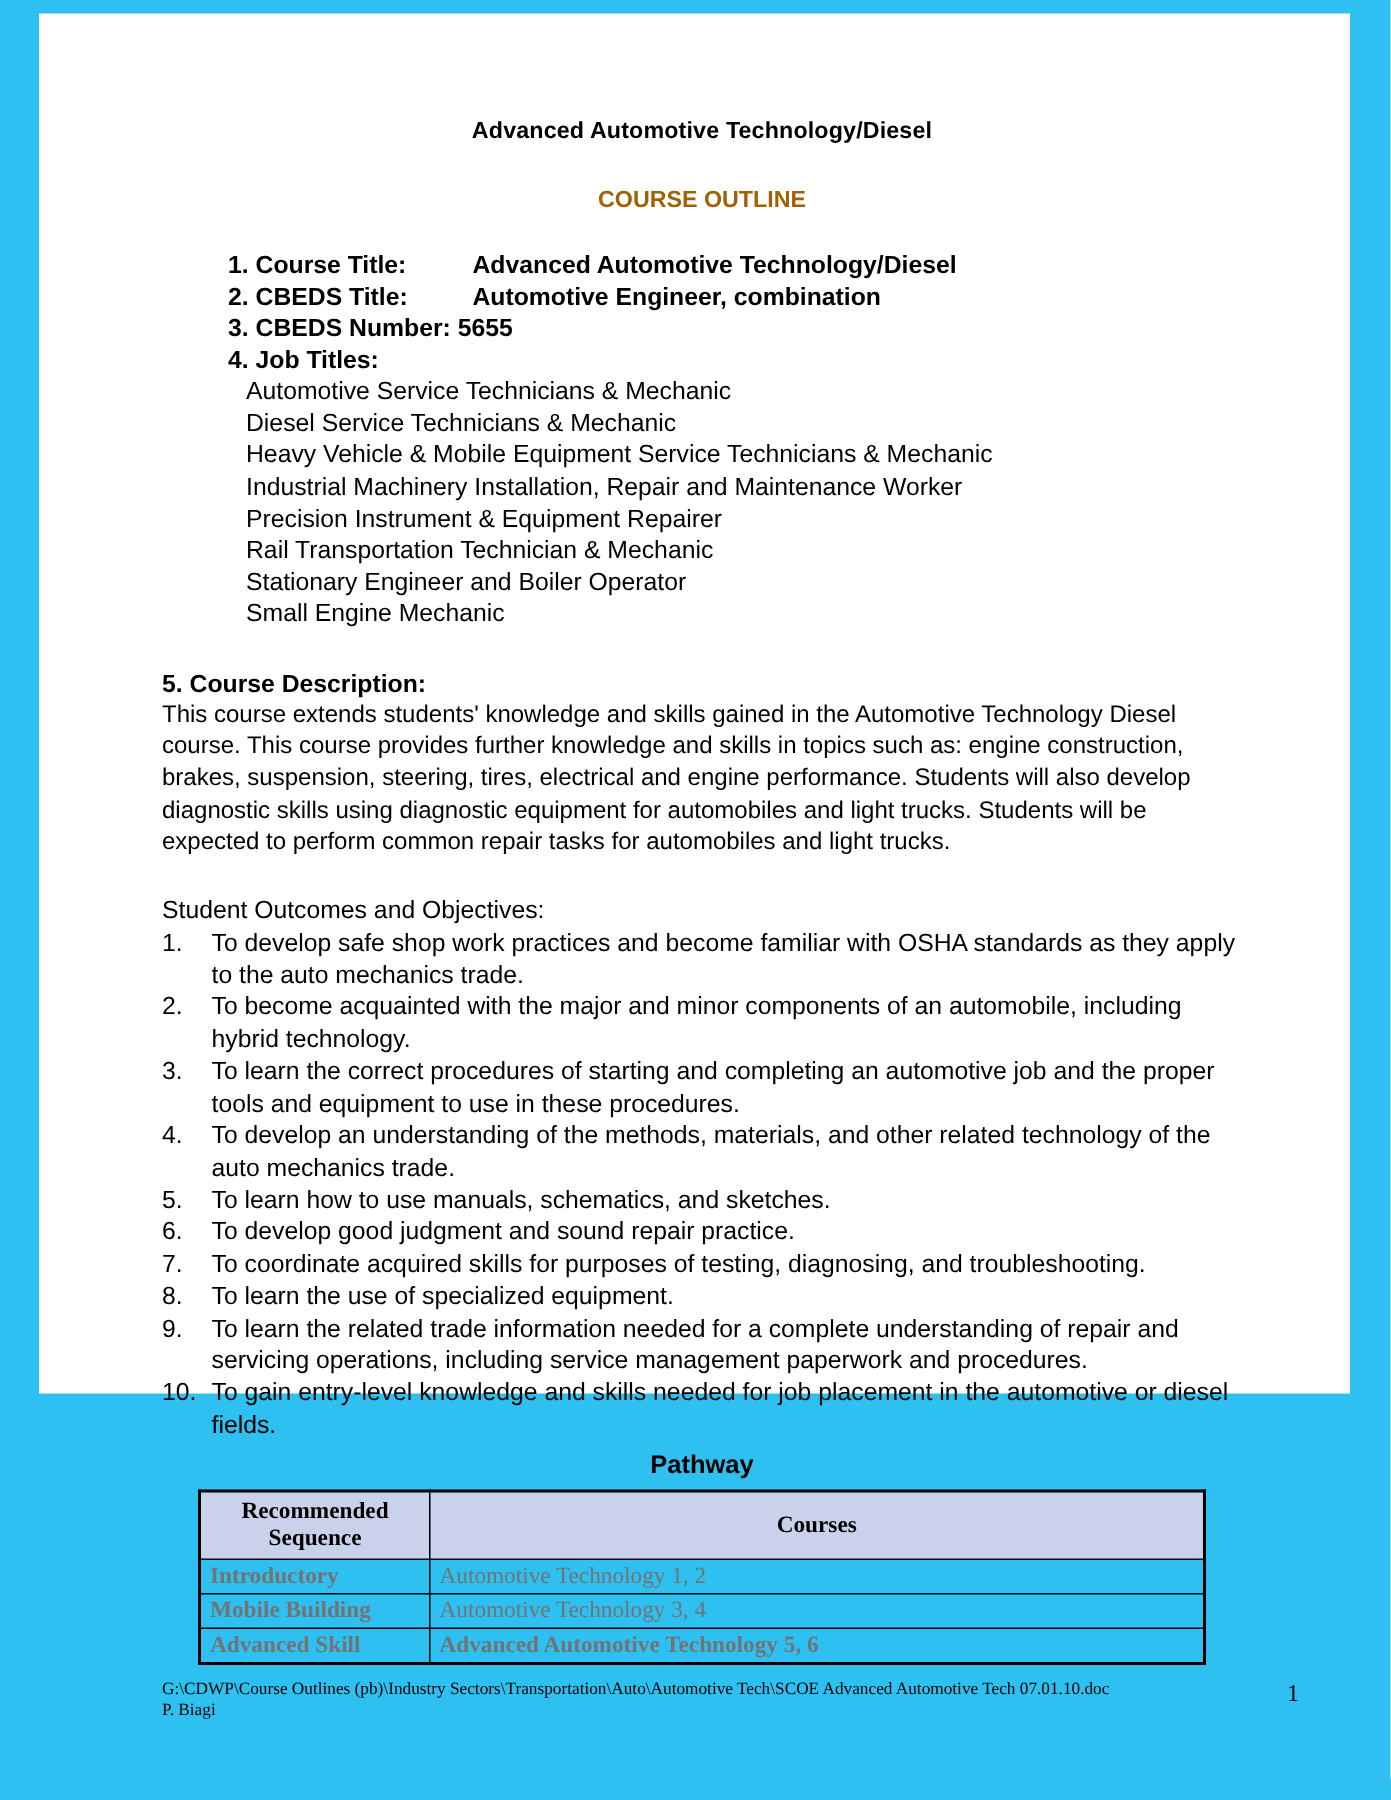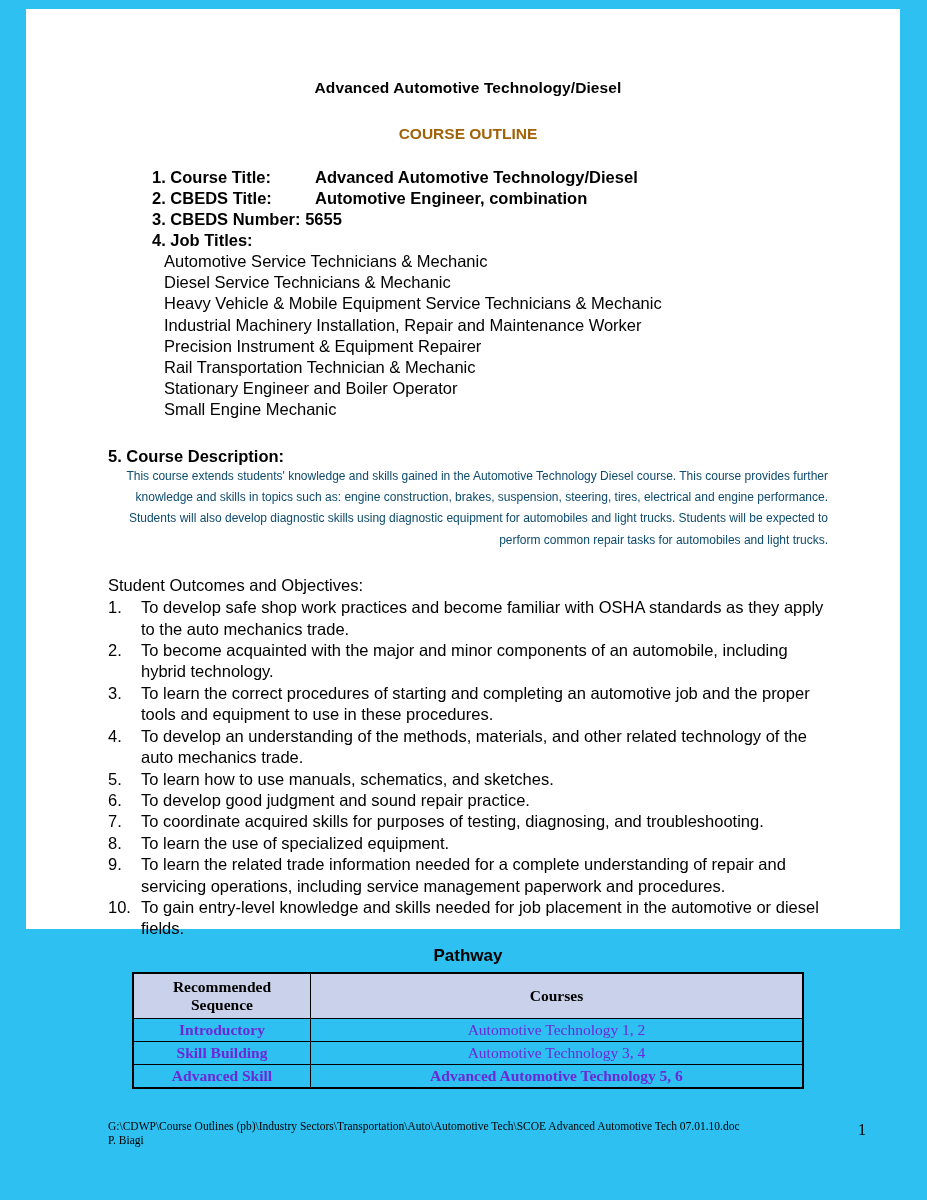--- a/index.html
+++ b/index.html
@@ -71,25 +71,24 @@
     padding-left: 56px;
     color: #000;
   }
   .section-head {
     font-weight: bold;
     font-size: 16.5px;
     margin-top: 26px;
     color: #000;
   }
   .para {
-    font-size: 12px;
+    font-size: 16px;
     line-height: 21.4px;
-    color: #0c4a6e;
-    margin: 0;
-    text-align: right;
+    color: #000000;
+    margin: 0;
   }
   .outcomes-head {
     font-size: 16.5px;
     margin-top: 25px;
     margin-bottom: 2px;
     color: #000;
   }
   .ol-outcomes {
     margin: 0;
     padding: 0;
@@ -132,23 +131,22 @@
     font-weight: bold;
     font-size: 15.5px;
     text-align: center;
     padding: 4px 2px;
     line-height: 18px;
     color: #000;
   }
   table.pathway td {
     border: 1px solid #000;
     font-size: 15.5px;
-    text-align: center;
-    padding: 2px 18px;
-    color: #6d28d9;
+    padding: 2px 6px;
+    color: #737373;
   }
   table.pathway td.seq {
     font-weight: bold;
     width: 140px;
   }
   table.pathway th.seq {
     width: 140px;
   }
   table.pathway tr.advanced td {
     font-weight: bold;
@@ -235,21 +233,21 @@
           </th>
           <th>Courses</th>
         </tr>
       </thead>
       <tbody>
         <tr>
           <td class="seq">Introductory</td>
           <td>Automotive Technology 1, 2</td>
         </tr>
         <tr>
-          <td class="seq">Skill Building</td>
+          <td class="seq">Mobile Building</td>
           <td>Automotive Technology 3, 4</td>
         </tr>
         <tr class="advanced">
           <td class="seq">Advanced Skill</td>
           <td>Advanced Automotive Technology 5, 6</td>
         </tr>
       </tbody>
     </table>
 
   </div>

